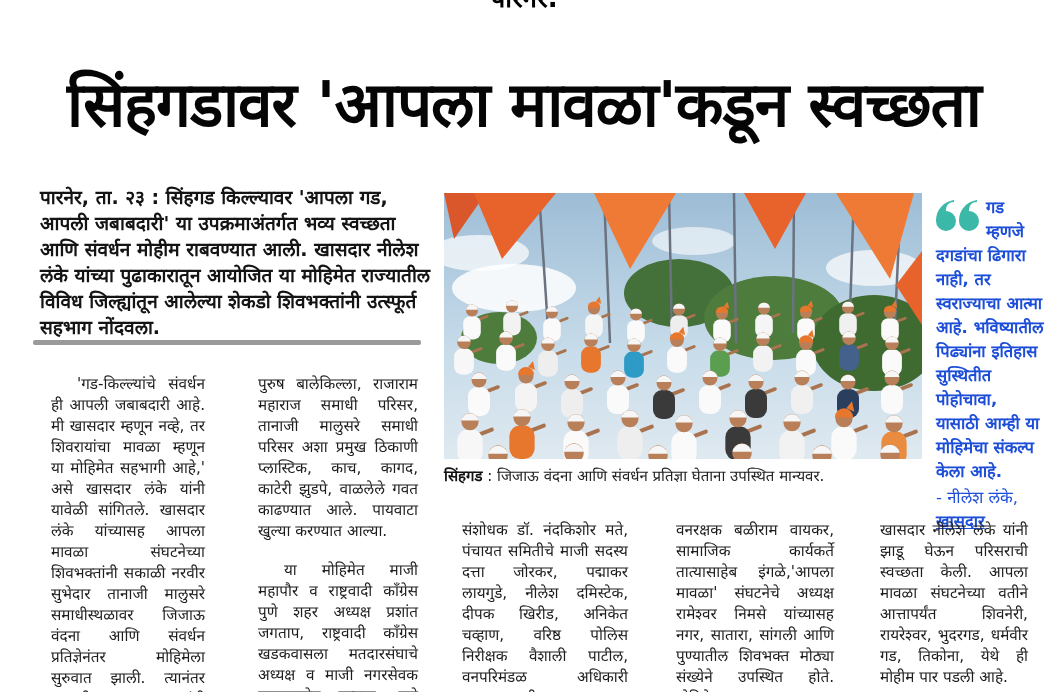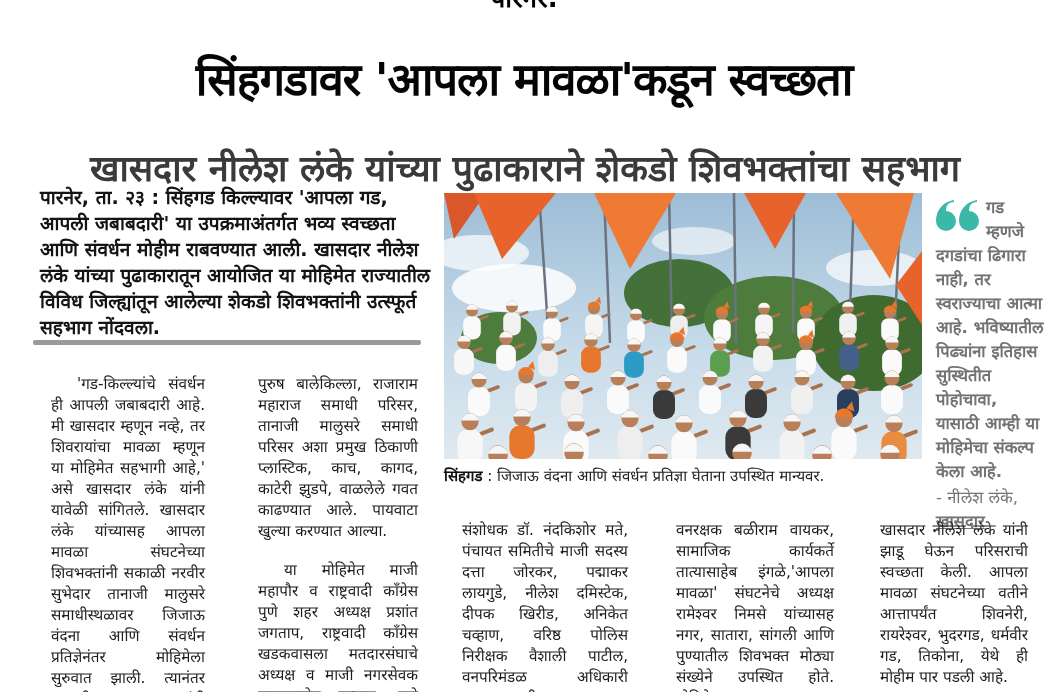--- a/index.html
+++ b/index.html
@@ -7,21 +7,21 @@
     position:relative;width:1048px;height:692px;background:#ffffff;
     overflow:hidden;font-family:"DejaVu Sans",sans-serif;color:#111;
   }
   .top-partial{
     position:absolute;top:-16px;left:0;width:100%;height:28px;
     text-align:center;font-size:26px;font-weight:bold;color:#000;
     overflow:hidden;line-height:28px;
   }
   .headline{
     position:absolute;top:16px;left:6px;width:1036px;
-    font-size:45px;font-weight:bold;color:#050505;text-align:center;
+    font-size:62px;font-weight:bold;color:#050505;text-align:center;
     letter-spacing:-1px;white-space:nowrap;line-height:1.5;
   }
   .subheadline{
     position:absolute;top:112px;left:10px;width:1030px;
     font-size:36px;font-weight:600;color:#3a3a3a;text-align:center;
     white-space:nowrap;line-height:1.5;
   }
   .lead{
     position:absolute;left:30px;top:184px;width:398px;
     font-size:19px;font-weight:bold;line-height:26px;color:#141414;
@@ -48,21 +48,21 @@
     background:#bcd2e2;overflow:hidden;
   }
   .photo svg{display:block;}
   .caption{
     position:absolute;left:444px;top:466px;width:484px;
     font-size:15px;color:#222;line-height:20px;
   }
   .caption b{font-weight:bold;color:#111;font-family:Liberation Serif, serif;}
   .quote{
     position:absolute;left:936px;top:196px;width:110px;
-    font-size:16.5px;font-weight:bold;line-height:24px;color:#737373;
+    font-size:16.5px;font-weight:bold;line-height:24px;color:#1d4ed8;
     text-align:left;
   }
   .quote .qicon{
     float:left;width:44px;height:32px;margin:4px 6px 0 0;
   }
   .quote .attr{margin-top:2px;font-weight:normal;}
   .quote .attr-role{font-weight:bold;text-decoration:underline;}
   .footer{
     position:absolute;left:338px;top:646px;width:400px;
     text-align:center;font-size:12.5px;line-height:16px;color:#2c2c2c;
@@ -73,21 +73,20 @@
 <body>
 
 <div class="page">
 
   <div class="top-partial">
     <span>पारनेर.</span>
   </div>
 
   <h1 class="headline">सिंहगडावर 'आपला मावळा'कडून स्वच्छता</h1>
 
-  <h2 class="subheadline">खासदार नीलेश लंके यांच्या पुढाकाराने शेकडो शिवभक्तांचा सहभाग</h2>
 
   <div class="lead">पारनेर, ता. २३ : सिंहगड किल्ल्यावर 'आपला गड, आपली जबाबदारी' या उपक्रमाअंतर्गत भव्य स्वच्छता आणि संवर्धन मोहीम राबवण्यात आली. खासदार नीलेश लंके यांच्या पुढाकारातून आयोजित या मोहिमेत राज्यातील विविध जिल्ह्यांतून आलेल्या शेकडो शिवभक्तांनी उत्स्फूर्त सहभाग नोंदवला.</div>
 
   <div class="divider"></div>
 
   <div class="bodycol" id="col1">
     <p>'गड-किल्ल्यांचे संवर्धन ही आपली जबाबदारी आहे. मी खासदार म्हणून नव्हे, तर शिवरायांचा मावळा म्हणून या मोहिमेत सहभागी आहे,' असे खासदार लंके यांनी यावेळी सांगितले. खासदार लंके यांच्यासह आपला मावळा संघटनेच्या शिवभक्तांनी सकाळी नरवीर सुभेदार तानाजी मालुसरे समाधीस्थळावर जिजाऊ वंदना आणि संवर्धन प्रतिज्ञेनंतर मोहिमेला सुरुवात झाली. त्यानंतर गडावरील २१ पथकांनी एकाच वेळी विविध ठिकाणांची स्वच्छता केली.</p>
     <p>कल्याण दरवाजा, पुणे दरवाजा,</p>
   </div>
 

